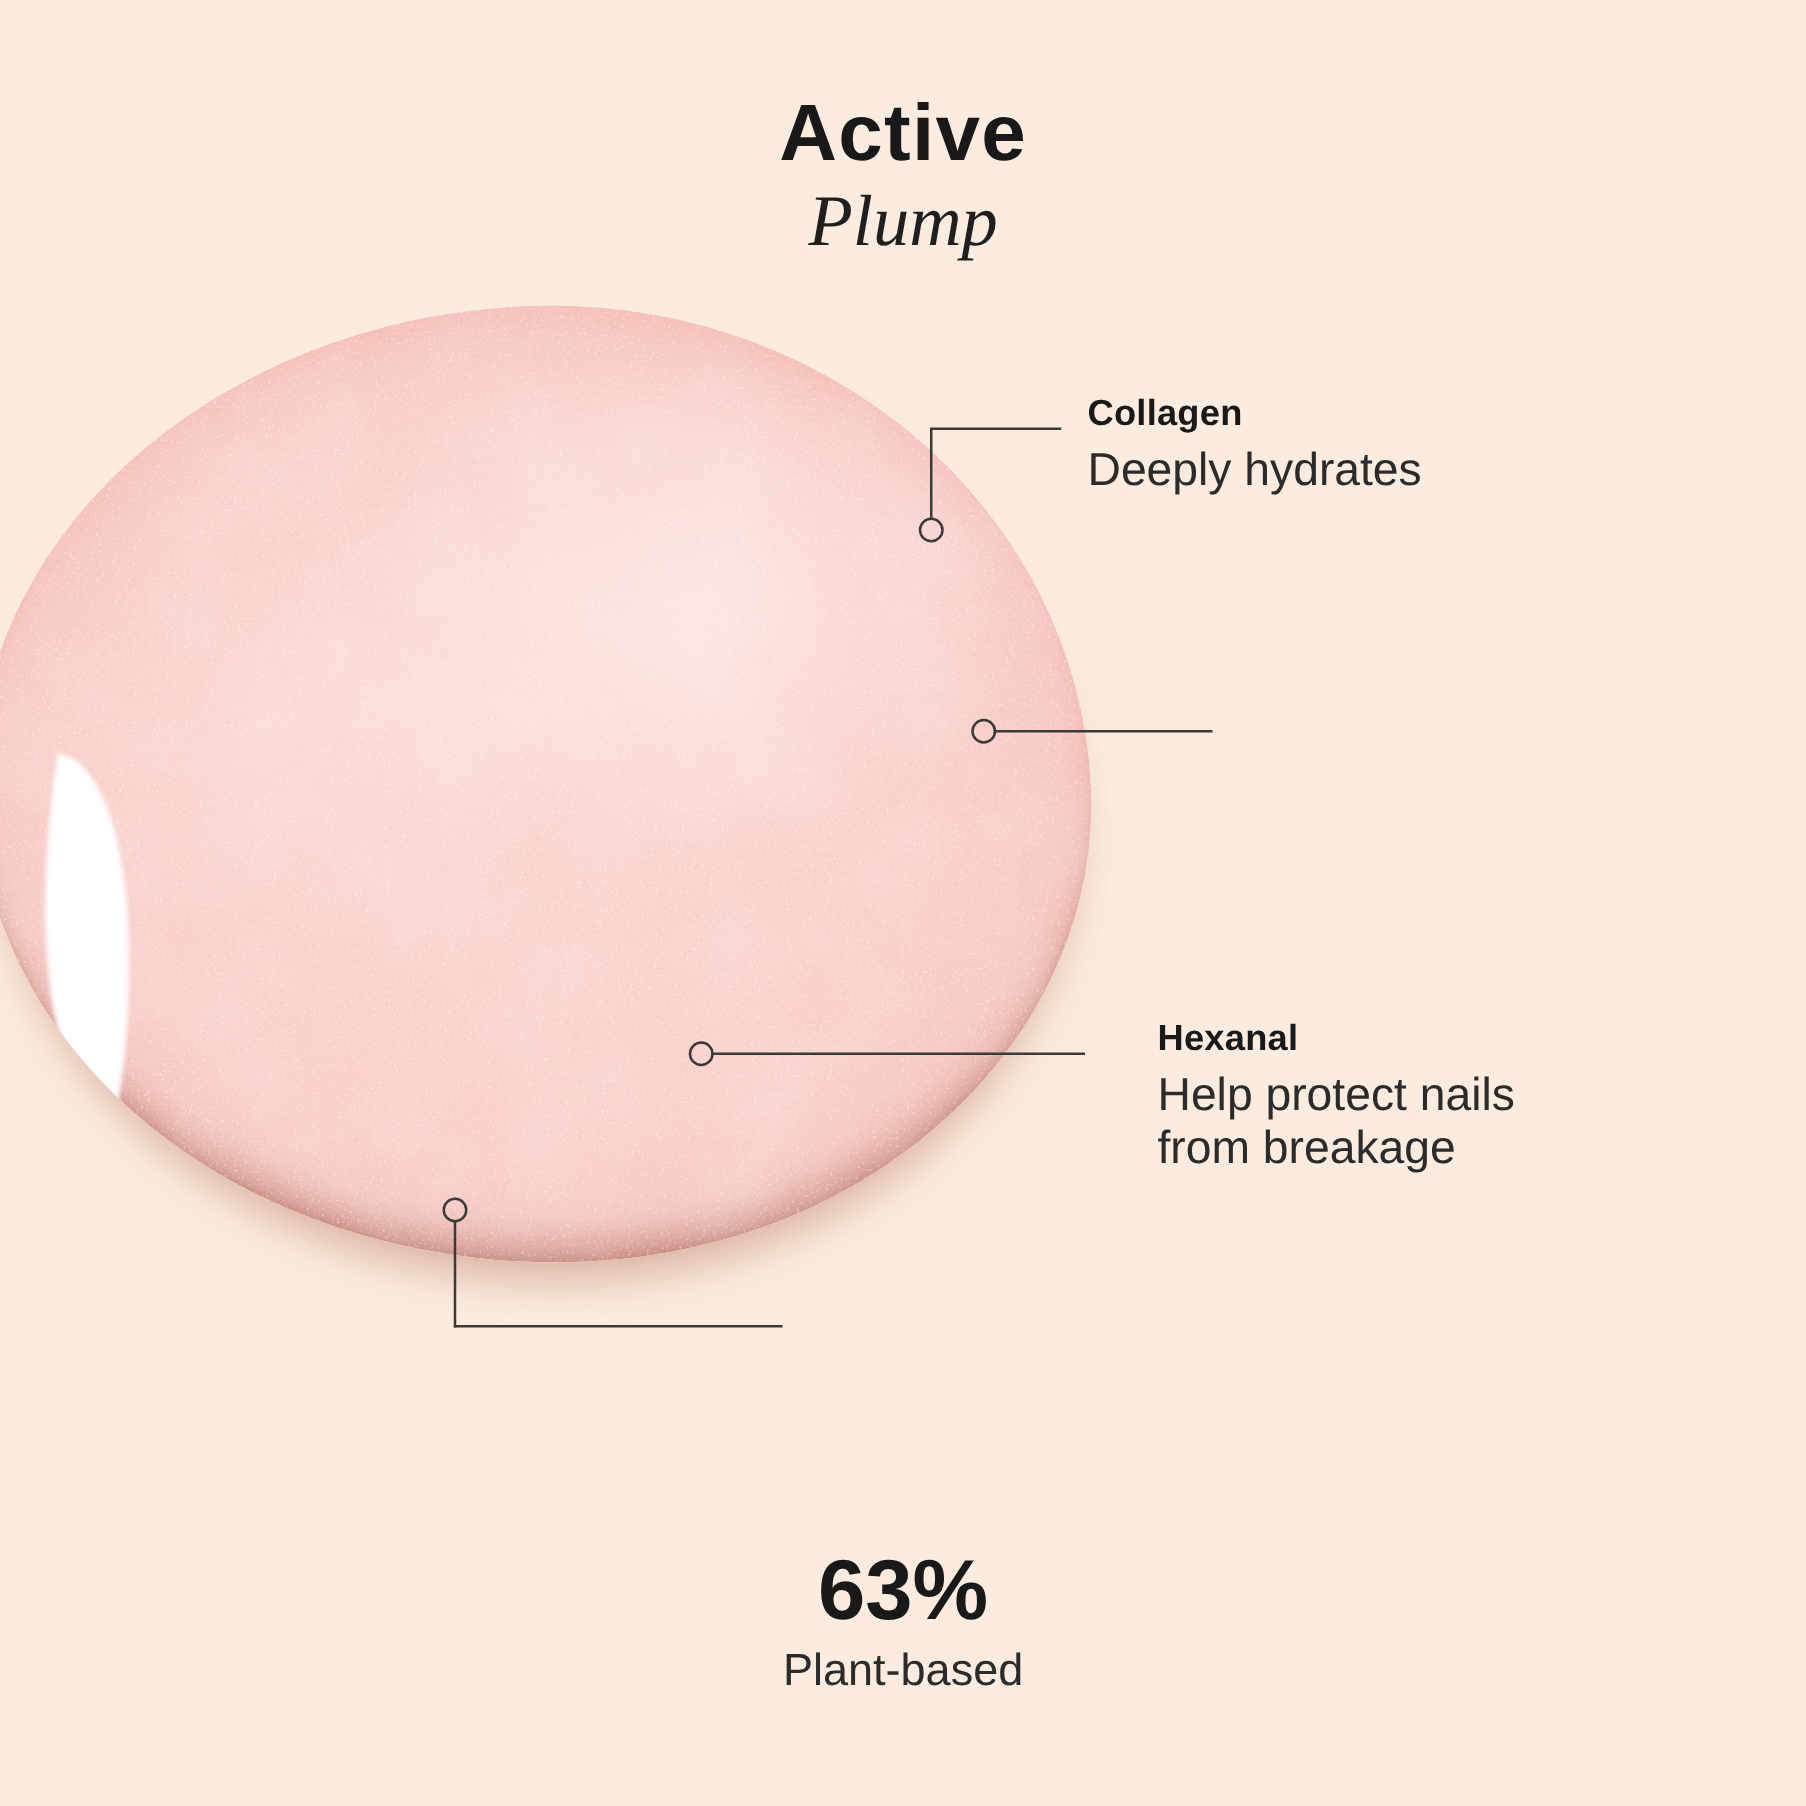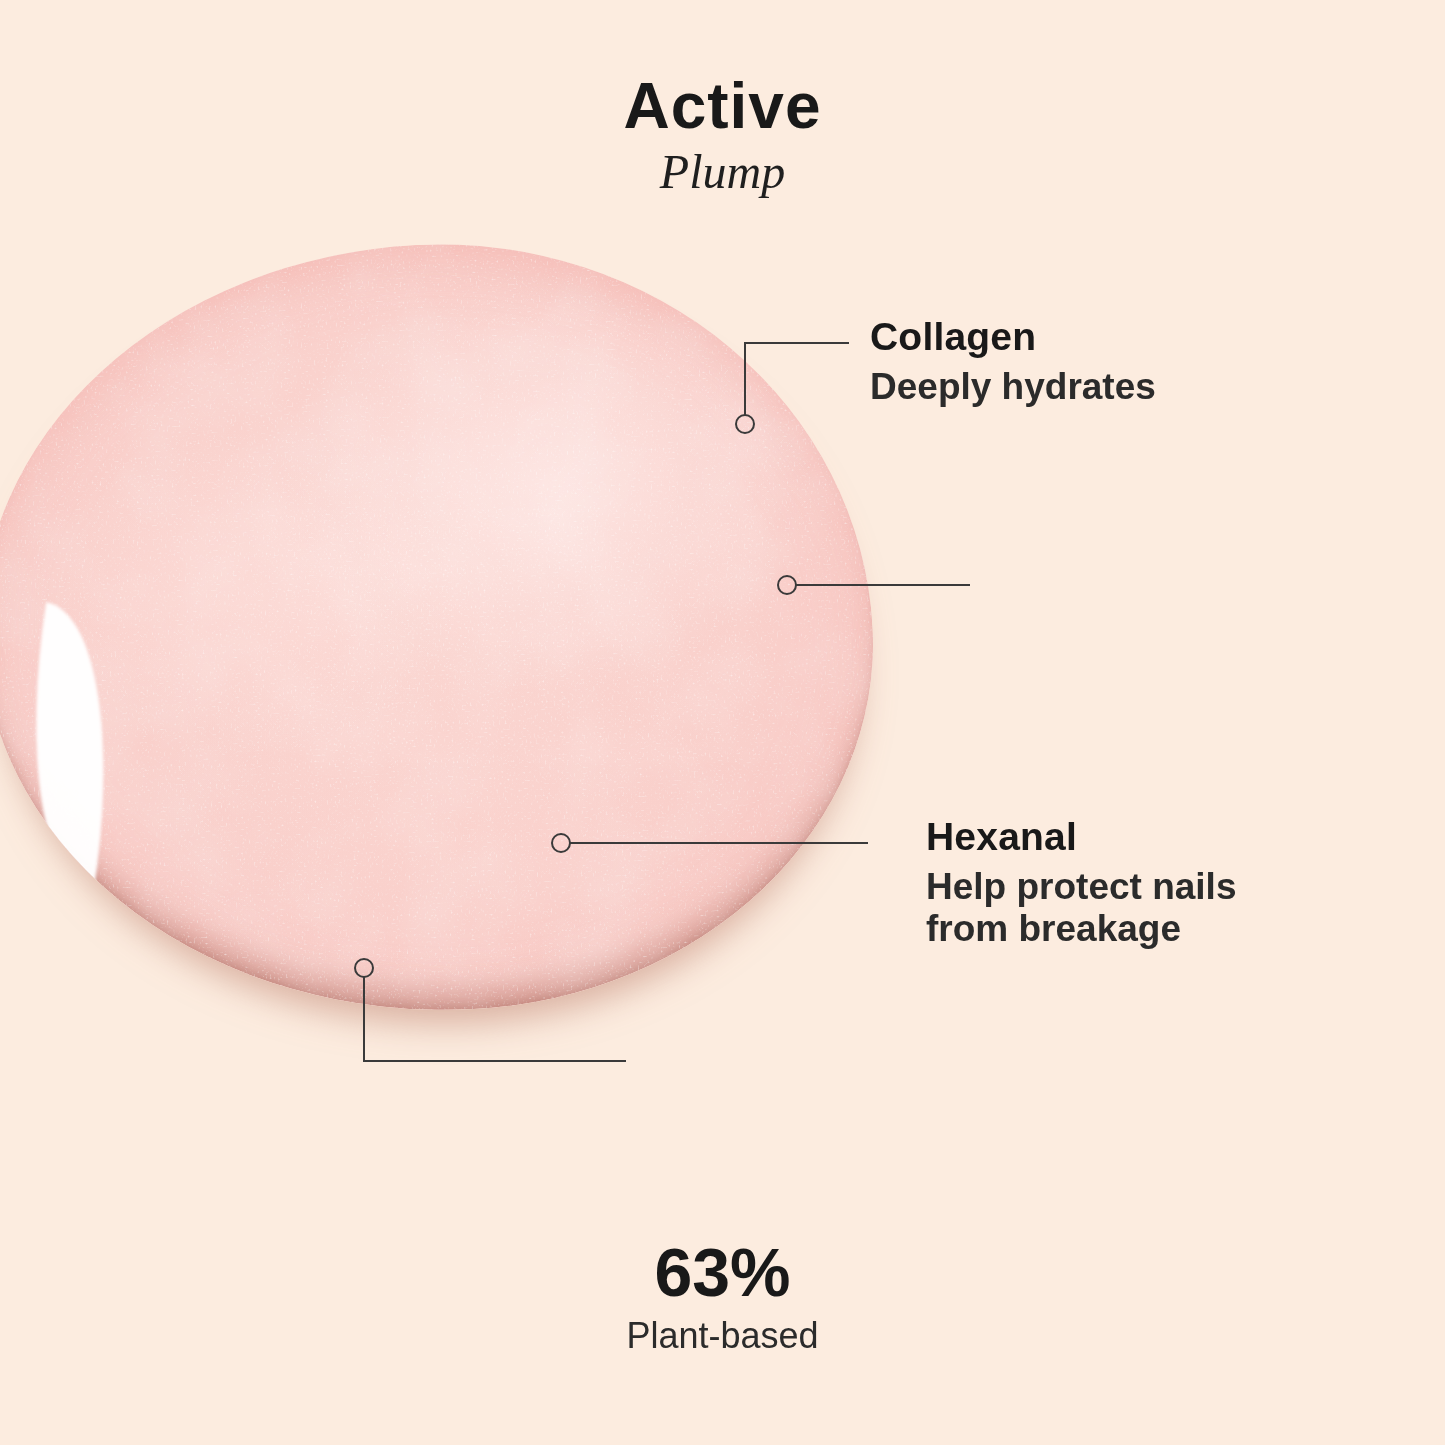--- a/index.html
+++ b/index.html
@@ -39,21 +39,21 @@
     font-weight:700;
     letter-spacing:1px;
     line-height:1;
     color:var(--heading-text);
   }
   .title-sub{
     margin:10px 0 14px 0;
     font-family:"Liberation Serif", serif;
     font-style:italic;
     font-weight:400;
-    font-size:48px;
+    font-size:58px;
     line-height:1;
     color:#1f1f1f;
   }
 
   
   .blob{
     position:absolute;
     left:-18px; top:245px;
     width:890px; height:766px;
     border-radius:51% 49% 47% 53% / 49% 53% 47% 51%;
@@ -120,30 +120,30 @@
   #peach-vline{left:363px;top:976px;height:86px;}
   #peach-hline{left:363px;top:1060px;width:263px;}
 
   
   .callout-text{
     position:absolute;
     z-index:4;
   }
   .callout-text h2{
     margin:0 0 7px 0;
-    font-size:39px;
+    font-size:29px;
     font-weight:700;
     letter-spacing:0.2px;
     line-height:1.1;
     color:var(--heading-text);
   }
   .callout-text p{
     margin:0;
     font-size:37px;
-    font-weight:700;
+    font-weight:400;
     line-height:1.14;
     color:var(--body-text);
     white-space:pre-line;
   }
   #collagen-text{left:870px;top:316px;}
   #ahas-text{left:1012px;top:556px;}
   #hexanal-text{left:910px;top:816px;margin-left:16px;}
   #peach-text{left:672px;top:1032px;}
 
   

